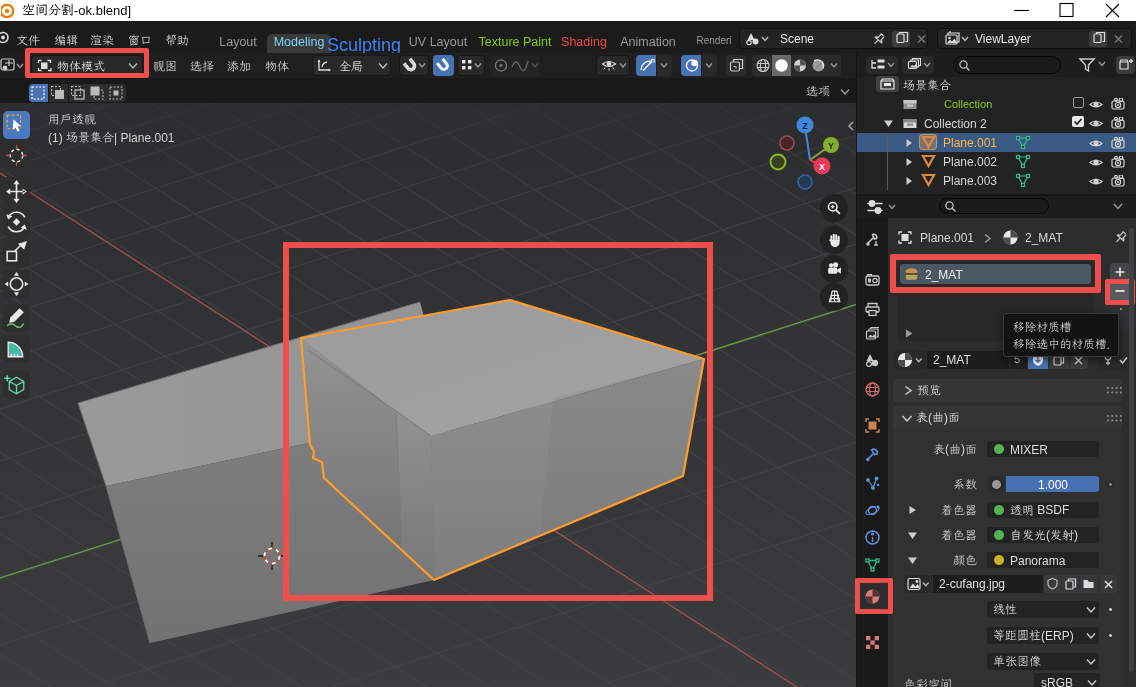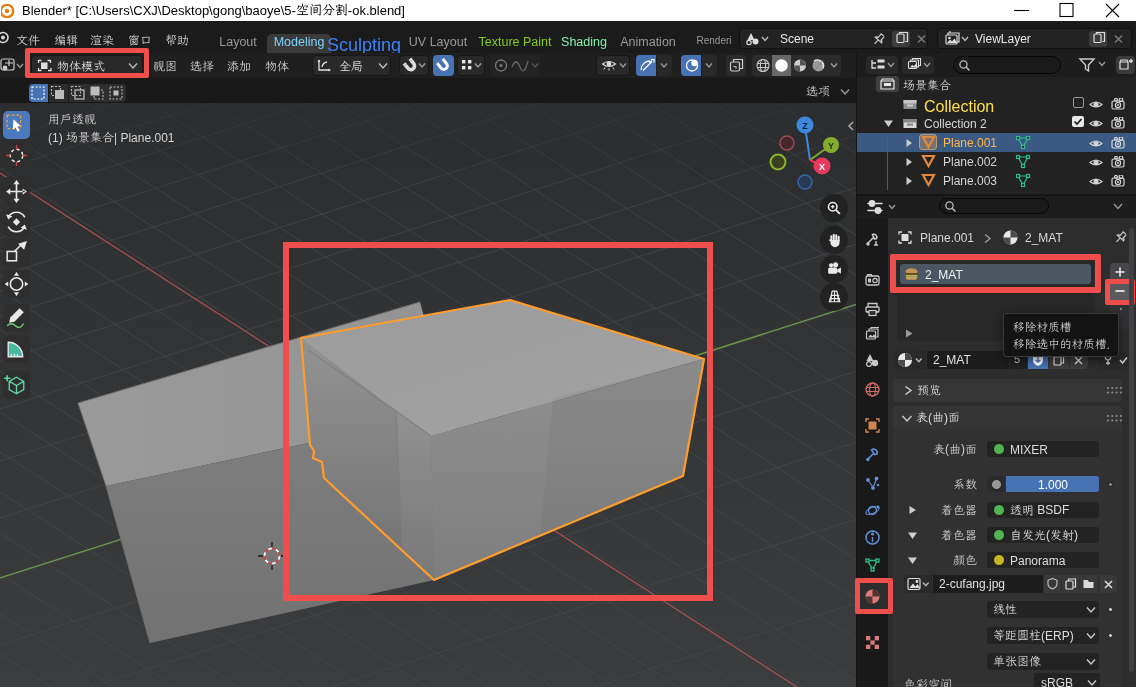--- a/index.html
+++ b/index.html
@@ -78,21 +78,20 @@
       <path id="g65" d="M598 550 599 460 442 453 432 542ZM813 560 799 468 651 462 653 552ZM516 666 699 675Q684 656 668 638Q651 620 628 598L427 588L414 590Q443 609 468 628Q494 647 516 666ZM192 454 188 20Q188 5 186 -8Q185 -21 183 -34Q182 -37 182 -40Q182 -43 182 -45Q182 -63 194 -72Q206 -80 218 -83L230 -86Q248 -86 248 -67L247 539Q275 586 298 636Q322 686 341 738Q344 744 344 749Q344 758 332 768Q320 777 304 784Q289 790 280 790Q268 790 268 780Q268 779 268 778Q269 777 269 775Q270 771 270 767Q271 763 271 759Q271 744 257 704Q243 664 214 606Q186 547 144 476Q102 406 46 329Q33 312 33 301Q33 294 39 294Q50 294 70 312Q90 331 114 358Q138 384 159 411Q180 438 192 454ZM621 -20H616Q586 -15 554 -6Q523 4 487 19Q480 22 475 23Q470 24 465 24Q455 24 455 18Q455 8 477 -10Q499 -27 532 -46Q564 -64 596 -76Q627 -89 646 -89Q664 -89 675 -76Q686 -62 691 -42Q696 -21 698 0Q700 21 701 37Q701 44 702 50Q702 57 702 63Q702 112 693 157Q747 107 802 70Q856 32 926 -6Q931 -9 936 -9Q944 -9 956 -1Q967 7 976 16Q984 26 984 30Q984 39 970 45Q889 82 821 126Q753 170 685 228Q733 250 773 272Q813 295 855 327Q858 329 860 332Q863 336 863 342Q863 353 854 366Q846 379 836 389Q826 399 823 399Q816 399 812 385Q808 373 800 362Q763 325 726 304Q689 282 663 269Q650 298 630 328Q610 358 584 385L622 415L855 425Q875 427 875 433Q875 438 870 446Q866 453 855 465L876 558Q878 563 881 568Q884 574 884 580Q884 590 874 596Q865 603 854 606Q844 610 840 610Q838 610 836 610Q833 609 830 609L697 602Q714 616 731 632Q748 649 767 670Q772 676 780 682Q787 687 787 694Q787 704 774 715Q760 726 746 726Q743 726 740 726Q737 725 732 725L567 716Q575 724 586 736Q596 747 604 757Q611 767 611 770Q611 777 600 788Q590 800 577 810Q564 819 556 819Q549 819 549 808V803Q549 793 546 786Q544 779 539 772Q501 722 445 670Q389 617 314 563Q292 547 292 538Q292 532 301 532Q309 532 323 538Q337 544 369 563Q371 557 372 551Q373 545 374 539L387 454Q388 450 388 446Q388 443 388 439Q388 435 388 430Q388 425 387 421Q387 420 386 418Q386 416 386 414Q386 401 402 392Q417 382 433 382Q447 382 447 402V408L538 412Q493 376 440 344Q387 311 328 279Q304 267 304 259Q304 254 315 254Q324 254 356 263Q389 272 438 294Q487 316 544 356Q564 333 581 307Q520 259 452 222Q385 185 318 153Q296 143 296 134Q296 128 308 128Q316 128 326 131Q409 152 476 185Q544 218 606 261Q617 237 624 210Q545 140 461 96Q377 51 293 8Q268 -5 268 -13Q268 -18 279 -18Q287 -18 300 -15Q384 8 473 51Q562 94 635 149Q637 131 638 113Q640 95 640 77Q640 31 631 -13Q630 -20 621 -20Z"></path>
       <path id="g66" d="M936 294Q936 302 926 314Q915 326 902 336Q888 346 878 346Q866 346 866 328Q866 307 842 264Q818 221 772 166Q725 110 657 50Q589 -11 500 -68Q488 -75 483 -82Q478 -88 478 -93Q478 -100 488 -100Q497 -100 512 -94Q600 -58 668 -9Q737 40 788 92Q838 143 871 188Q904 232 920 262Q936 291 936 294ZM365 307 576 318Q591 320 591 330Q591 337 582 348Q574 358 563 367Q552 376 542 376Q537 376 535 375Q525 372 514 370Q503 368 490 367L365 360V426Q365 435 352 442Q340 448 326 452Q311 456 303 456Q292 456 292 449Q292 446 297 436Q307 421 307 397V357L145 349H133Q126 349 117 350Q108 351 97 354Q94 355 90 355Q84 355 84 350Q84 348 90 334Q95 320 107 307Q119 294 139 294Q145 294 152 294Q160 295 170 296L286 302Q235 214 172 142Q110 71 48 11Q33 -4 33 -12Q33 -17 39 -17Q46 -17 70 -3Q93 11 126 36Q158 61 193 94Q228 127 260 166Q291 204 310 245V233Q309 221 308 204Q307 188 307 175Q307 156 307 132Q307 108 306 86Q306 63 306 48V34Q306 14 305 -6Q304 -25 301 -39Q300 -43 300 -49Q300 -58 306 -64Q312 -69 325 -77Q335 -84 345 -84Q366 -84 366 -58L365 241Q403 209 434 178Q466 147 497 111Q506 100 515 100Q525 100 537 114Q549 127 549 137Q549 145 533 162Q517 180 492 202Q468 223 442 244Q416 265 395 280Q388 286 378 286Q370 286 365 281ZM897 499Q900 504 902 509Q904 514 904 518Q904 527 892 538Q881 550 868 558Q855 566 849 566Q839 566 839 551Q839 532 823 504Q807 476 780 444Q754 411 722 378Q691 346 660 318Q629 290 604 271Q584 257 584 246Q584 240 593 240Q605 240 639 258Q673 275 718 309Q764 343 811 391Q858 439 897 499ZM382 498Q382 503 376 524Q369 544 358 573Q346 602 332 630Q326 643 314 643Q311 643 297 638Q283 633 283 618Q283 615 285 607Q297 576 307 546Q317 516 323 490Q327 471 343 471Q357 471 370 480Q382 488 382 498ZM574 496Q574 500 564 518Q555 535 540 560Q524 584 508 608Q491 631 477 647Q463 663 456 663Q448 663 436 654Q425 646 425 635Q425 629 430 621Q453 590 476 552Q499 515 516 478Q524 462 535 462Q543 462 558 472Q574 483 574 496ZM171 717V712Q172 705 172 700Q173 694 173 689Q173 674 170 665Q157 615 138 566Q120 517 96 473Q87 455 87 446Q87 437 93 437Q103 437 128 465Q152 493 182 540Q211 588 237 648Q306 654 383 668Q460 683 527 702Q538 706 538 716Q538 727 529 742Q520 757 509 769Q498 781 491 781Q485 781 479 772Q469 753 456 748Q410 732 354 716Q299 701 243 690Q218 712 203 720Q188 729 180 729Q171 729 171 717ZM873 725Q879 734 879 741Q879 752 868 763Q857 774 844 782Q831 790 825 790Q816 790 814 776Q813 755 794 722Q774 690 744 652Q714 615 678 580Q643 544 610 516Q591 500 591 491Q591 485 599 485Q609 485 639 501Q669 517 709 548Q749 578 792 623Q836 668 873 725Z"></path>
     </defs>
   </svg>
 <div class="a" style="left:0;top:0;width:1136px;height:21px;background:#fff"></div>
 <svg class="a" style="left:1px;top:4px" width="16" height="14" viewBox="0 0 16 14">
 <circle cx="6" cy="7" r="6.2" fill="#fff" stroke="#e87d0d" stroke-width="2.4"></circle>
 <circle cx="6" cy="7" r="2.2" fill="#e87d0d"></circle>
   </svg>
 <div class="fx" style="left:22px;top:0;height:21px;font-size:13px;color:#000">
-    <span>Blender* [C:\Users\CXJ\Desktop\gong\baoye\5-</span>
     <svg class="t" style="width:52.0px;height:16.2px" viewBox="0 0 52.0 16.2">
       <g fill="#000" transform="translate(0,12.3) scale(0.01300,-0.01300)">
         <use href="#g0" x="0"></use>
         <use href="#g1" x="1000"></use>
         <use href="#g2" x="2000"></use>
         <use href="#g3" x="3000"></use>
       </g>
     </svg>
     <span>-ok.blend]</span>
   </div>
@@ -137,21 +136,21 @@
         <use href="#g12" x="0"></use>
         <use href="#g13" x="1000"></use>
       </g>
     </svg></div>
 <div class="a" style="left:267px;top:34px;width:64px;height:19px;background:#3a3a3a;border-radius:5px 5px 0 0"></div>
 <div class="lt" style="left:238px;top:35px;transform:translateX(-50%);font-size:12.5px;color:#999">Layout</div>
 <div class="lt" style="left:299px;top:35px;transform:translateX(-50%);font-size:12.5px;color:#7dd3fc">Modeling</div>
 <div class="lt" style="left:364px;top:35px;transform:translateX(-50%);font-size:18px;color:#3b82f6">Sculpting</div>
 <div class="lt" style="left:438px;top:35px;transform:translateX(-50%);font-size:12.5px;color:#999">UV Layout</div>
 <div class="lt" style="left:515px;top:35px;transform:translateX(-50%);font-size:12.5px;color:#84cc16">Texture Paint</div>
-<div class="lt" style="left:584px;top:35px;transform:translateX(-50%);font-size:12.5px;color:#86efac">Shading</div>
+<div class="lt" style="left:584px;top:35px;transform:translateX(-50%);font-size:12.5px;color:#ef4444">Shading</div>
 <div class="lt" style="left:648px;top:35px;transform:translateX(-50%);font-size:12.5px;color:#999">Animation</div>
 <div class="lt" style="left:714px;top:35px;transform:translateX(-50%);font-size:10px;color:#999">Renderi</div>
 <div class="a" style="left:739px;top:28px;width:189px;height:21px;background:#232324;border-radius:4px;border:1px solid #111"></div>
 <svg class="a" style="left:743px;top:31px" width="26" height="15" viewBox="0 0 26 15">
 <path d="M8 2 L11.5 9 H4.5 Z" fill="#ddd"></path>
     <circle cx="12.5" cy="10.5" r="3" fill="#ddd"></circle>
 <circle cx="6" cy="11.5" r="2.2" fill="none" stroke="#ddd" stroke-width="1.2"></circle>
 <path d="M19 6 l3 3.5 3-3.5" fill="none" stroke="#bbb" stroke-width="1.4"></path>
   </svg>
 <div class="lt" style="left:780px;top:32px;font-size:12px;color:#e6e6e6">Scene</div>
@@ -591,21 +590,21 @@
         <use href="#g31" x="1000"></use>
         <use href="#g32" x="2000"></use>
         <use href="#g33" x="3000"></use>
       </g>
     </svg></div>
 <svg class="a" style="left:902px;top:97px" width="16" height="13" viewBox="0 0 16 13">
 <path d="M1.5 3 h13 v9 h-13z" fill="#909090"></path>
     <rect x="1.5" y="3" width="13" height="3.5" fill="#c8c8c8"></rect>
     <rect x="5" y="7.5" width="6" height="2.2" fill="#c8c8c8"></rect>
   </svg>
-<div class="lt" style="left:924px;top:98px;font-size:16px;color:#fde047">Collection</div>
+<div class="lt" style="left:944px;top:98px;font-size:11px;color:#84cc16">Collection</div>
 <div class="a" style="left:1073px;top:97px;width:11px;height:11px;border:1.4px solid #999;border-radius:2px"></div>
 <svg class="a" style="left:1088px;top:98px" width="46" height="13" viewBox="0 0 46 13">
 <g fill="none" stroke="#d5d5d5" stroke-width="1.2">
 <path d="M2 6.5 Q8 1.5 14 6.5 Q8 11.5 2 6.5z"></path>
       <circle cx="8" cy="6.5" r="2" fill="#d5d5d5"></circle>
     </g>
 <g fill="none" stroke="#d5d5d5" stroke-width="1.2">
 <rect x="24" y="3" width="12" height="8" rx="1.5"></rect>
       <circle cx="28" cy="1.8" r="1.4"></circle>
       <circle cx="33" cy="1.8" r="1.8"></circle>

